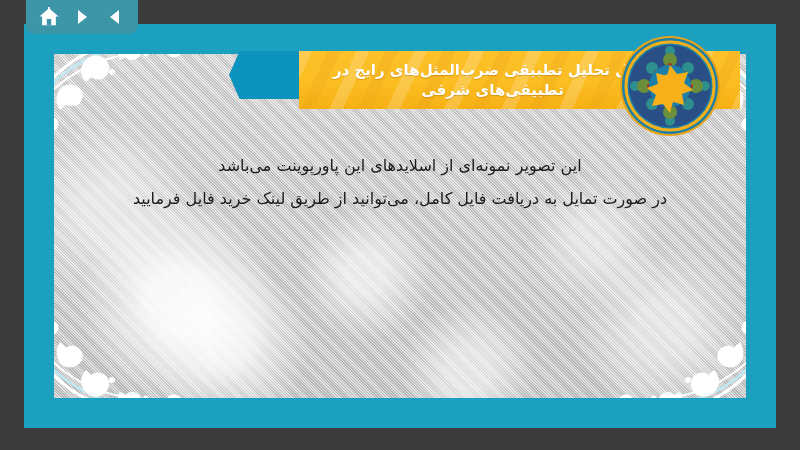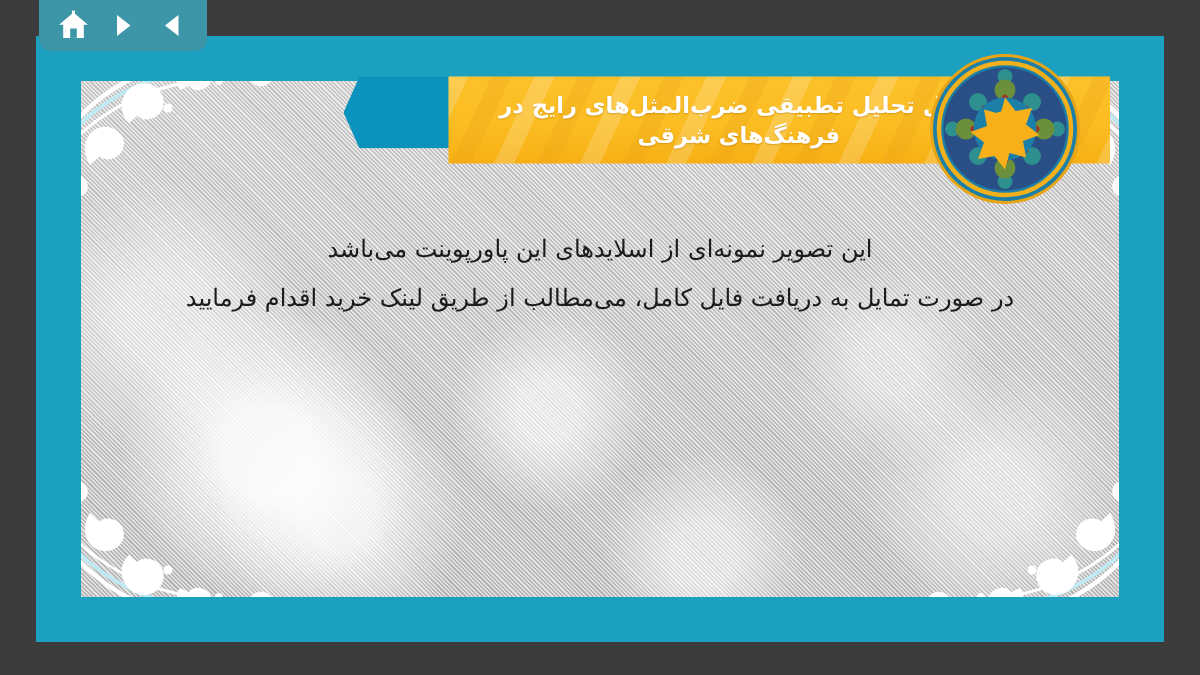--- a/index.html
+++ b/index.html
@@ -286,30 +286,30 @@
             <ellipse cx="88" cy="48" rx="3" ry="3"></ellipse>
             <ellipse cx="122" cy="30" rx="2.6" ry="2.6"></ellipse>
             <path d="M140 20 c8 -6 18 -2 18 6 c0 7 -9 10 -14 5"></path>
             <path d="M160 16 c7 -5 16 -1 16 6"></path>
           </g>
         </svg>
       </div>
 
       <div id="body-text">
         <div class="body-line">این تصویر نمونه‌ای از اسلایدهای این پاورپوینت می‌باشد</div>
-        <div class="body-line">در صورت تمایل به دریافت فایل کامل، می‌مطالب از طریق لینک خرید اقدام فرمایید</div>
+        <div class="body-line">در صورت تمایل به دریافت فایل کامل، می‌توانید از طریق لینک خرید فایل فرمایید</div>
       </div>
 
     </div>
 
     <div id="banner">
       <div id="banner-tab"></div>
       <div id="banner-body">
         <div class="banner-line">کامل تحلیل تطبیقی ضرب‌المثل‌های رایج در</div>
-        <div class="banner-line">فرهنگ‌های شرقی</div>
+        <div class="banner-line">تطبیقی‌های شرقی</div>
       </div>
 
       <div id="medallion">
         <svg viewBox="0 0 104 104" aria-hidden="true">
           <circle cx="52" cy="52" r="50" fill="#e8a417"></circle>
           <circle cx="52" cy="52" r="48" fill="#1b7fa8"></circle>
           <circle cx="52" cy="52" r="44" fill="none" stroke="#f2b01c" stroke-width="3"></circle>
           <circle cx="52" cy="52" r="41" fill="#2a4f86"></circle>
           <g>
             <circle cx="52" cy="17" r="5" fill="#2e8f8f"></circle>

